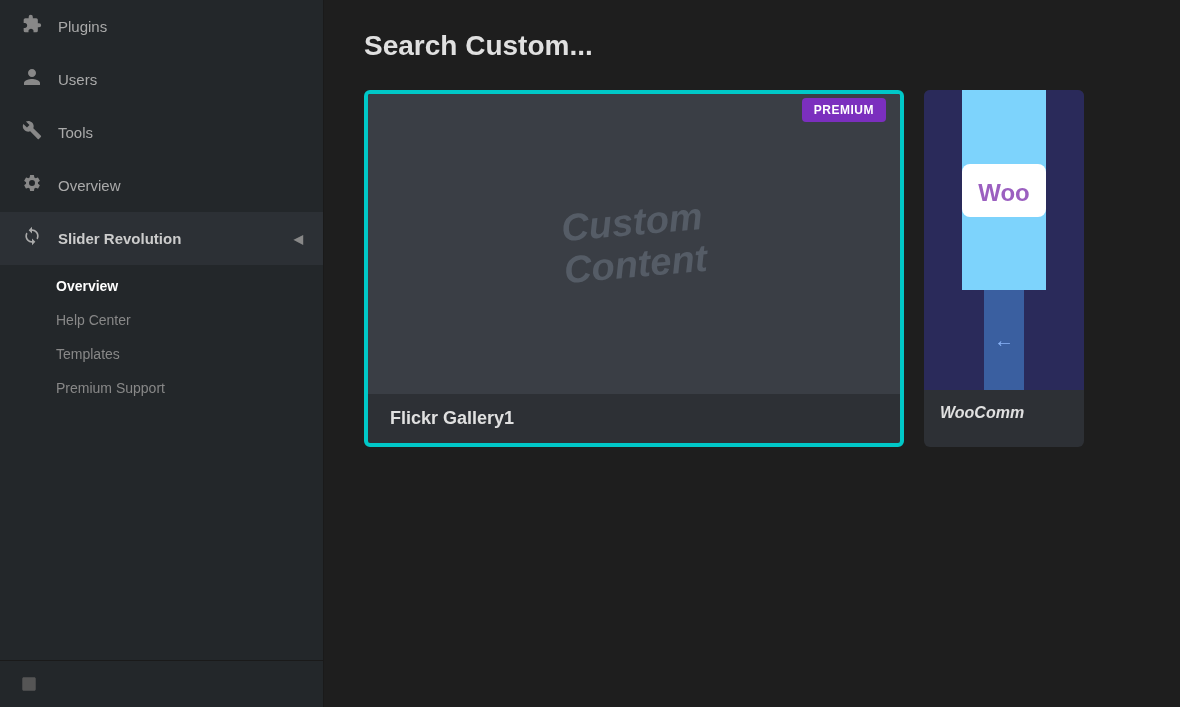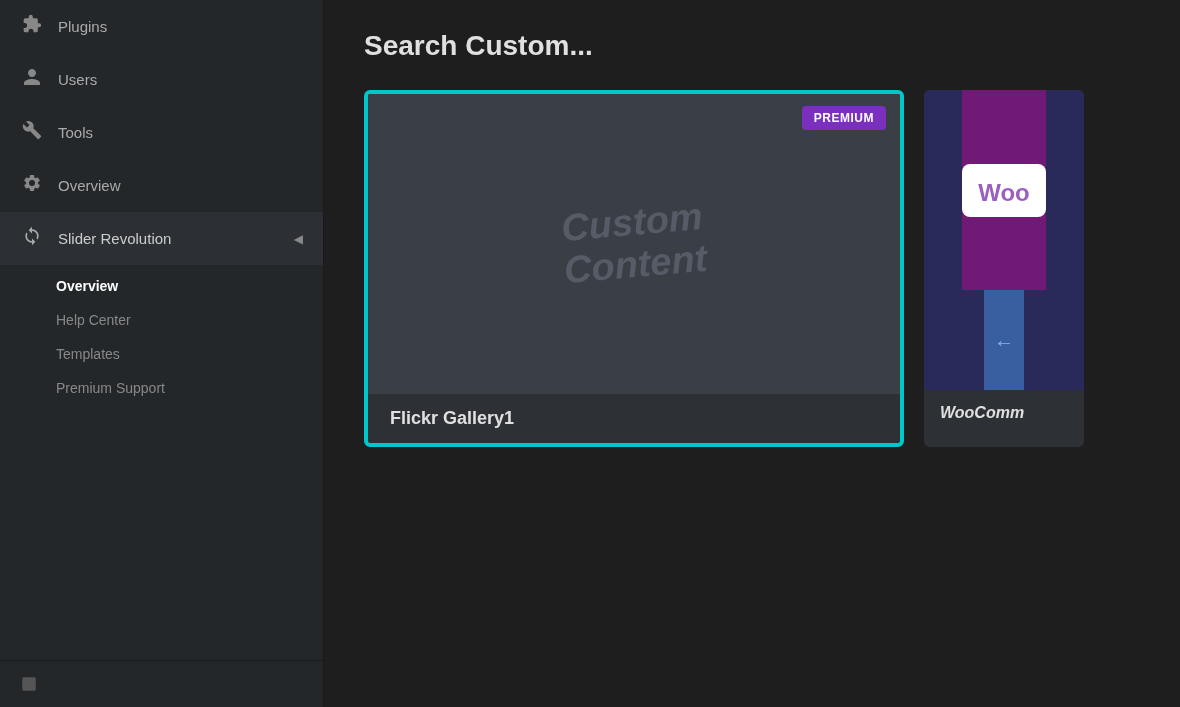--- a/index.html
+++ b/index.html
@@ -38,20 +38,21 @@
       font-size: 18px;
       width: 24px;
       text-align: center;
       color: #888;
     }
 
     
     .sidebar-nav-item.active-section {
       background: #2c3035;
       color: #cccccc;
+      font-weight: bold;
     }
 
     .sidebar-nav-item.active-section .nav-icon {
       color: #aaa;
     }
 
     .chevron-right {
       margin-left: auto;
       font-size: 12px;
       color: #888;
@@ -130,21 +131,21 @@
       height: 300px;
     }
 
     .module-card-second .module-card-thumbnail {
       height: 300px;
       background: #3a4a8a;
     }
 
     .premium-badge {
       position: absolute;
-      top: 12px;
+      top: 4px;
       right: 14px;
       background: #7b2fbe;
       color: #fff;
       font-size: 12px;
       font-weight: 800;
       padding: 5px 12px;
       border-radius: 4px;
       letter-spacing: 0.5px;
     }
 
@@ -294,21 +295,21 @@
           <span>Custom</span><br>
           <span>Content</span>
         </div>
         <div class="premium-badge">PREMIUM</div>
       </div>
       <div class="module-card-label">Flickr Gallery1</div>
     </div>
 
     <div class="module-card module-card-second">
       <div class="module-card-thumbnail" style="height:300px; background:#2a2a5a; display:flex; flex-direction:column;">
-        <div class="woo-thumbnail-top" style="flex:1; background:#701a75; display:flex; align-items:center; justify-content:center;">
+        <div class="woo-thumbnail-top" style="flex:1; background:#7dd3fc; display:flex; align-items:center; justify-content:center;">
           <div class="woo-logo">
             <span style="color:#9b5fc0; font-weight:900; font-size:24px;">Woo</span>
           </div>
         </div>
         <div style="height:100px; background:#3a5fa0; display:flex; align-items:center; padding:10px;">
           <span class="woo-arrow">←</span>
         </div>
       </div>
       <div class="woo-label">WooComm</div>
     </div>

